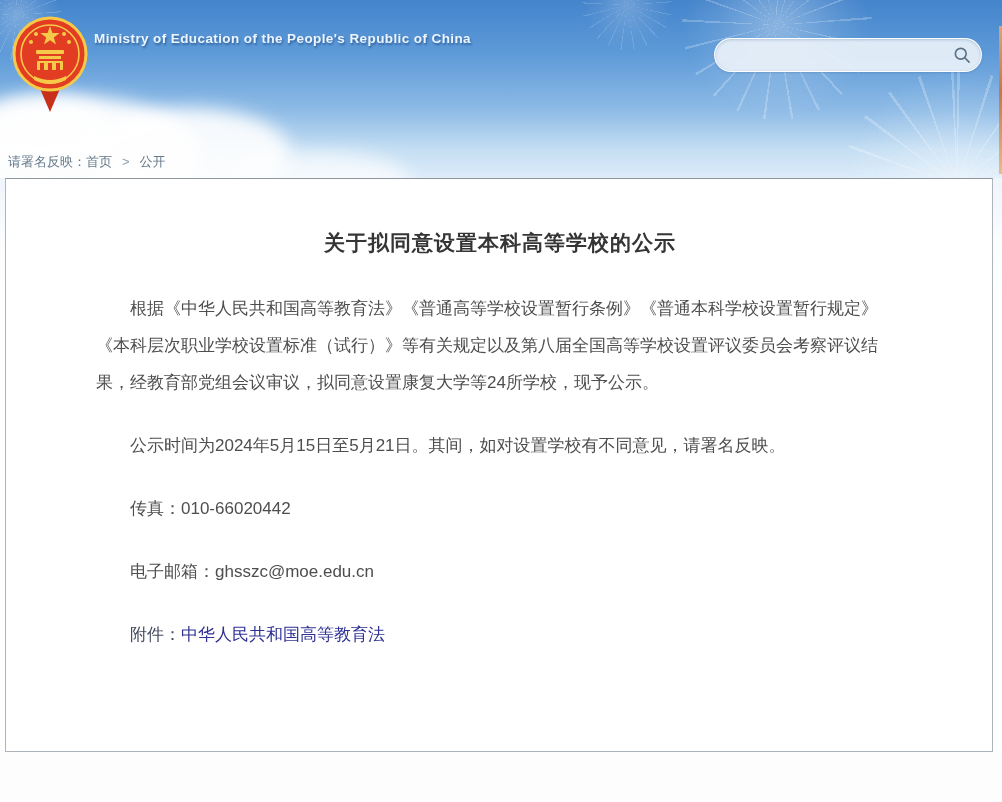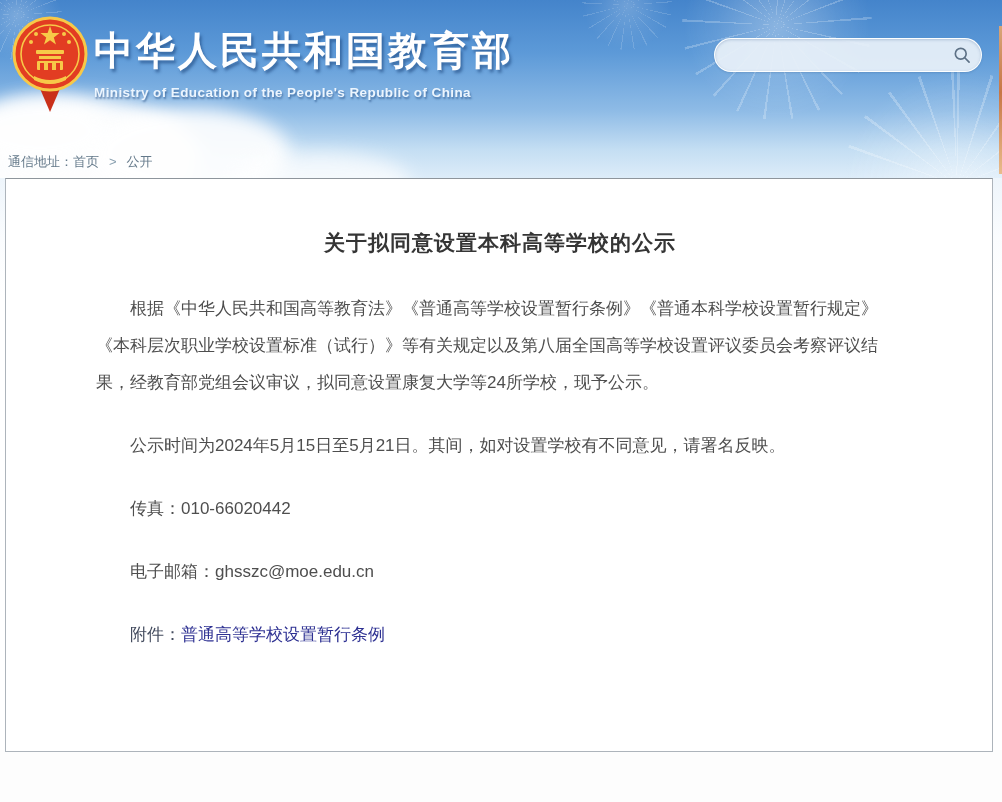--- a/index.html
+++ b/index.html
@@ -92,48 +92,47 @@
         <rect x="29" y="44" width="22" height="3" fill="#f7c948"></rect>
         <rect x="27" y="49" width="26" height="9" rx="1" fill="#f7c948"></rect>
         <rect x="30" y="51" width="4" height="7" fill="#e23d22"></rect>
         <rect x="38" y="51" width="4" height="7" fill="#e23d22"></rect>
         <rect x="46" y="51" width="4" height="7" fill="#e23d22"></rect>
         <path d="M24 64 Q40 72 56 64 L56 68 Q40 76 24 68 Z" fill="#f7c948"></path>
       </svg>
     </div>
 
     <div class="brand">
-      <h1>中华人民共和国教育部</h1>
       <div class="sub">Ministry of Education of the People's Republic of China</div>
     </div>
 
     <div class="search">
       <input type="text" value="" style="">
       <span class="mag">
         <svg viewBox="0 0 24 24" width="20" height="20">
           <circle cx="10.5" cy="10.5" r="6.5" fill="none" stroke="#5d7186" stroke-width="2"></circle>
           <line x1="15.3" y1="15.3" x2="20.5" y2="20.5" stroke="#5d7186" stroke-width="2" stroke-linecap="round"></line>
         </svg>
       </span>
     </div>
 
     <div class="breadcrumb">
-      <span>通信地址：</span><span class="bc-link">首页</span><span class="sep">&gt;</span><span class="bc-link">公开</span>
+      <span>请署名反映：</span><span class="bc-link">首页</span><span class="sep">&gt;</span><span class="bc-link">公开</span>
     </div>
 
     <div class="edge-strip"></div>
   </div>
 
   <div class="content-wrap">
     <div class="card">
       <h2 class="article-title">关于拟同意设置本科高等学校的公示</h2>
 
       <p class="first">根据《中华人民共和国高等教育法》《普通高等学校设置暂行条例》《普通本科学校设置暂行规定》《本科层次职业学校设置标准（试行）》等有关规定以及第八届全国高等学校设置评议委员会考察评议结果，经教育部党组会议审议，拟同意设置康复大学等24所学校，现予公示。</p>
       <p>公示时间为2024年5月15日至5月21日。其间，如对设置学校有不同意见，请署名反映。</p>
       <p>传真：010-66020442</p>
       <p>电子邮箱：ghsszc@moe.edu.cn</p>
 
-      <p><span class="attach-label">附件：</span><a class="attach-link">普通高等学校设置暂行条例</a></p>
+      <p><span class="attach-label">附件：</span><a class="attach-link">中华人民共和国高等教育法</a></p>
 
     </div>
   </div>
 
 </div>
 
 </body></html>

